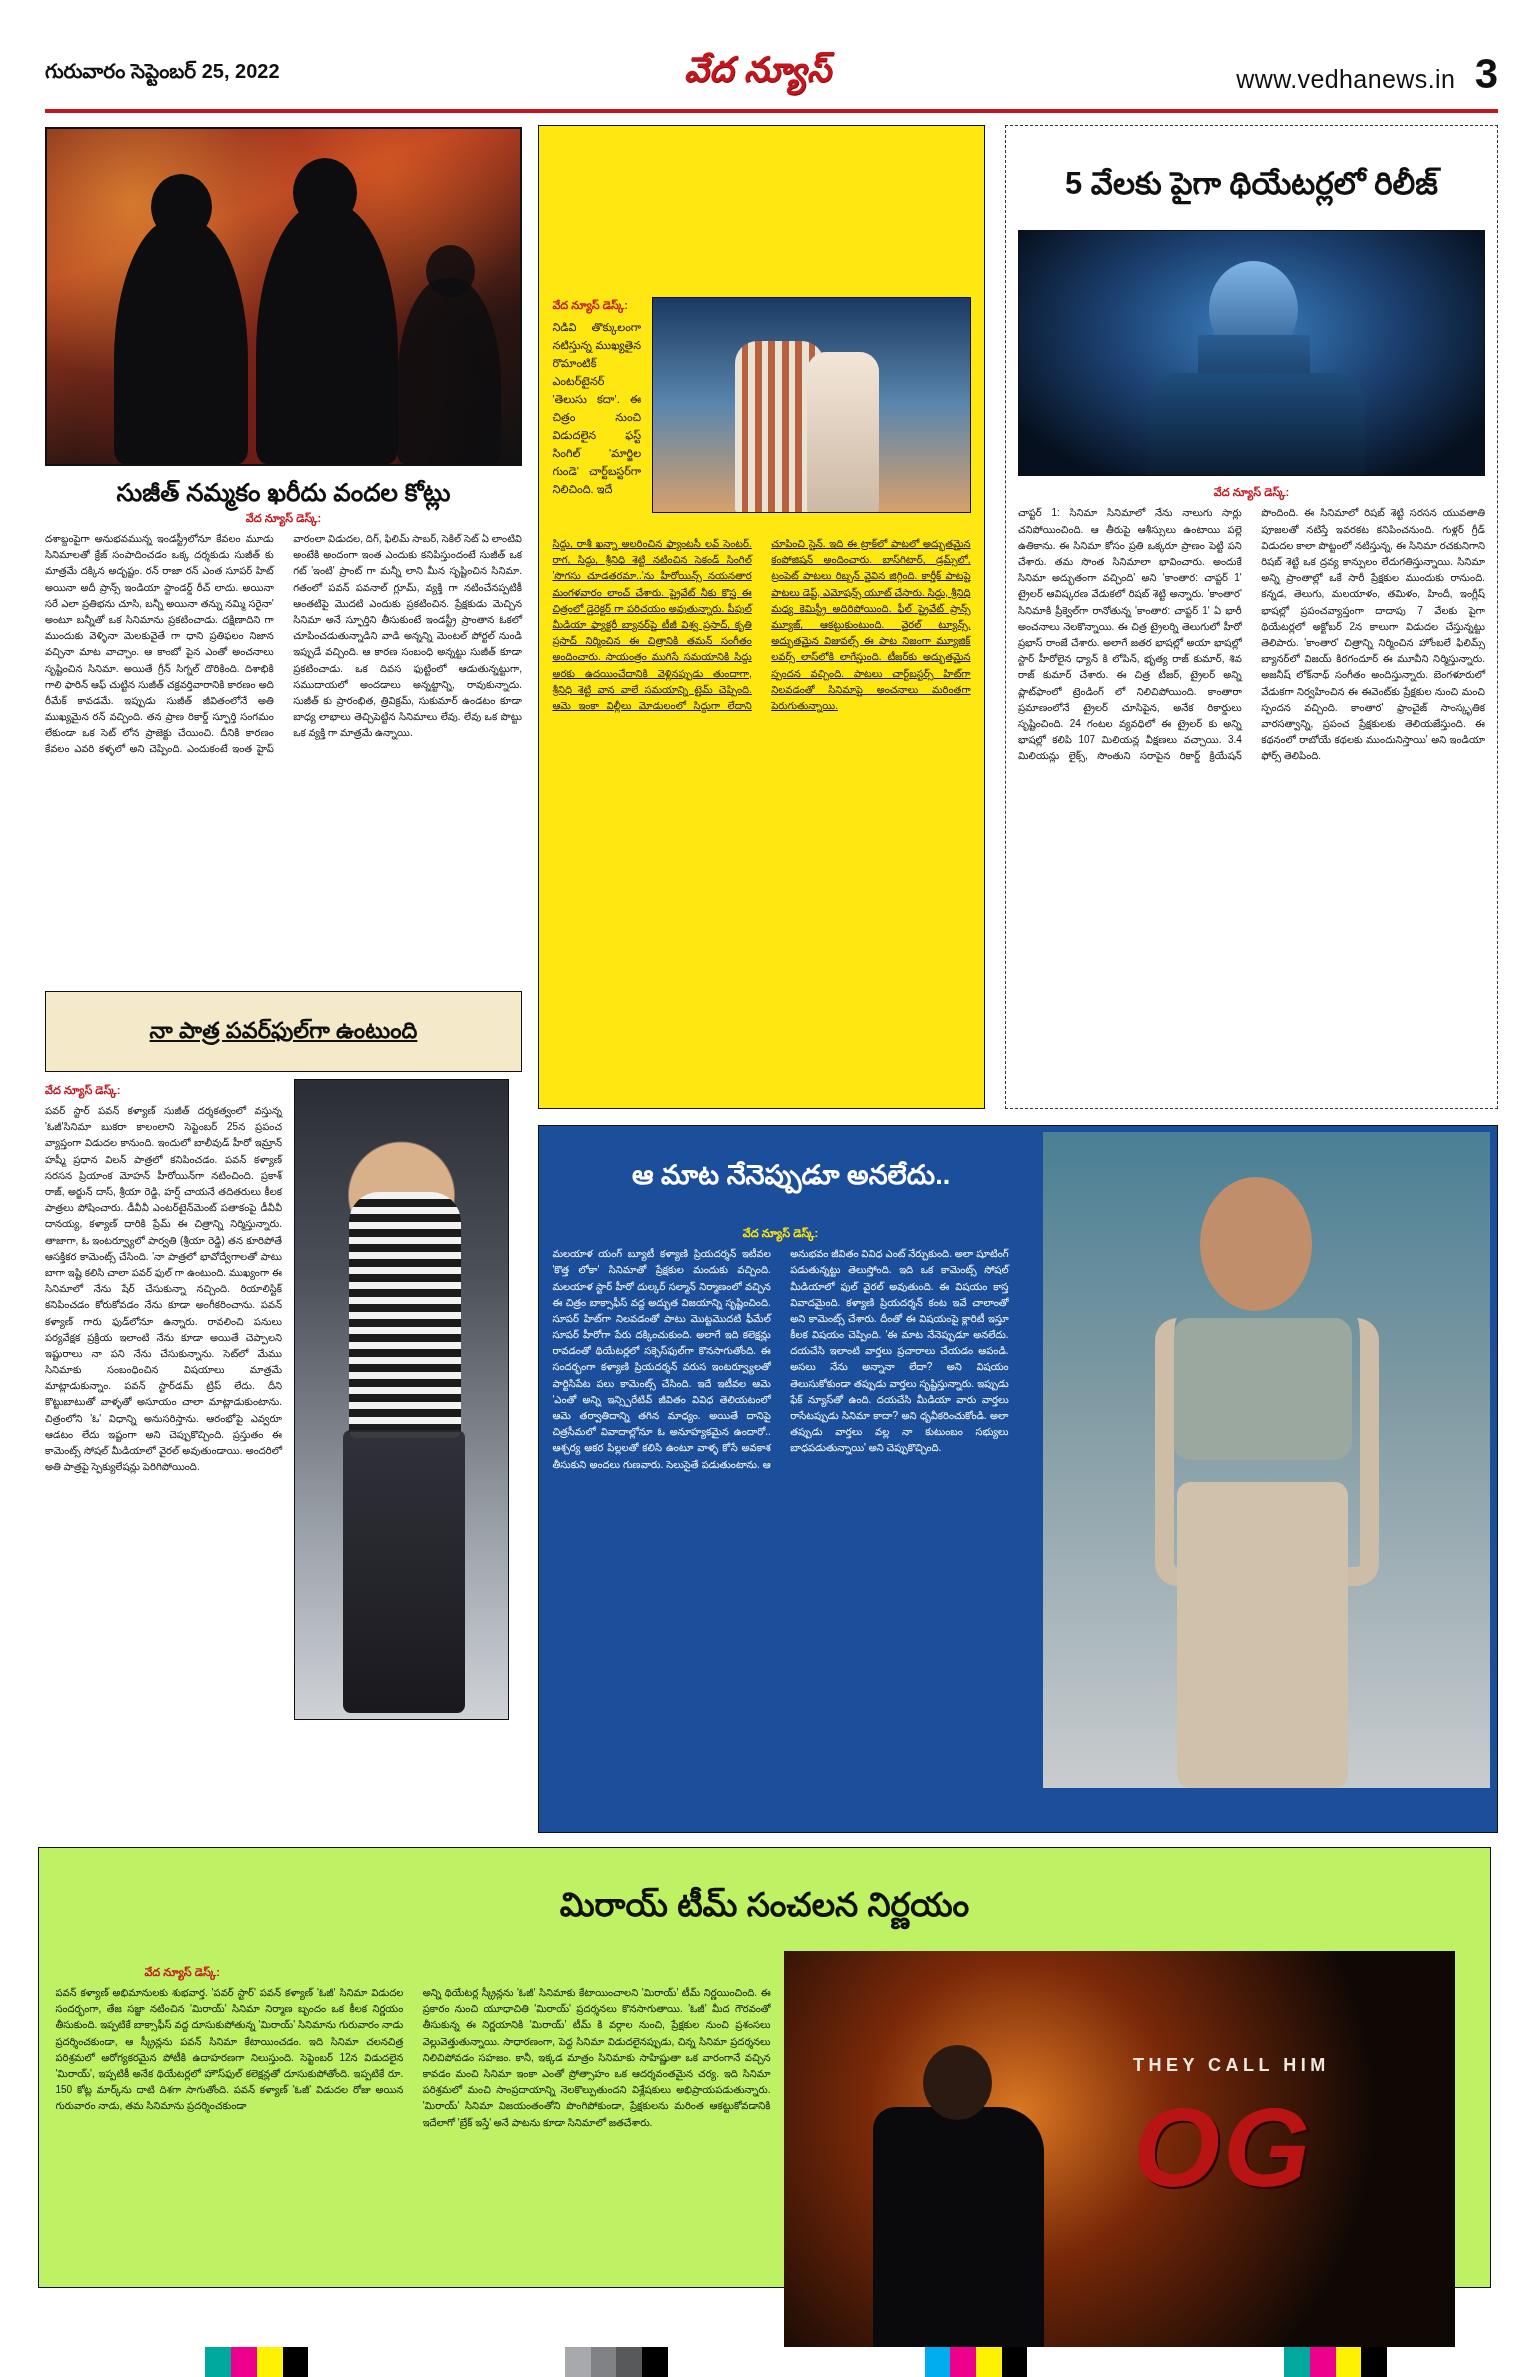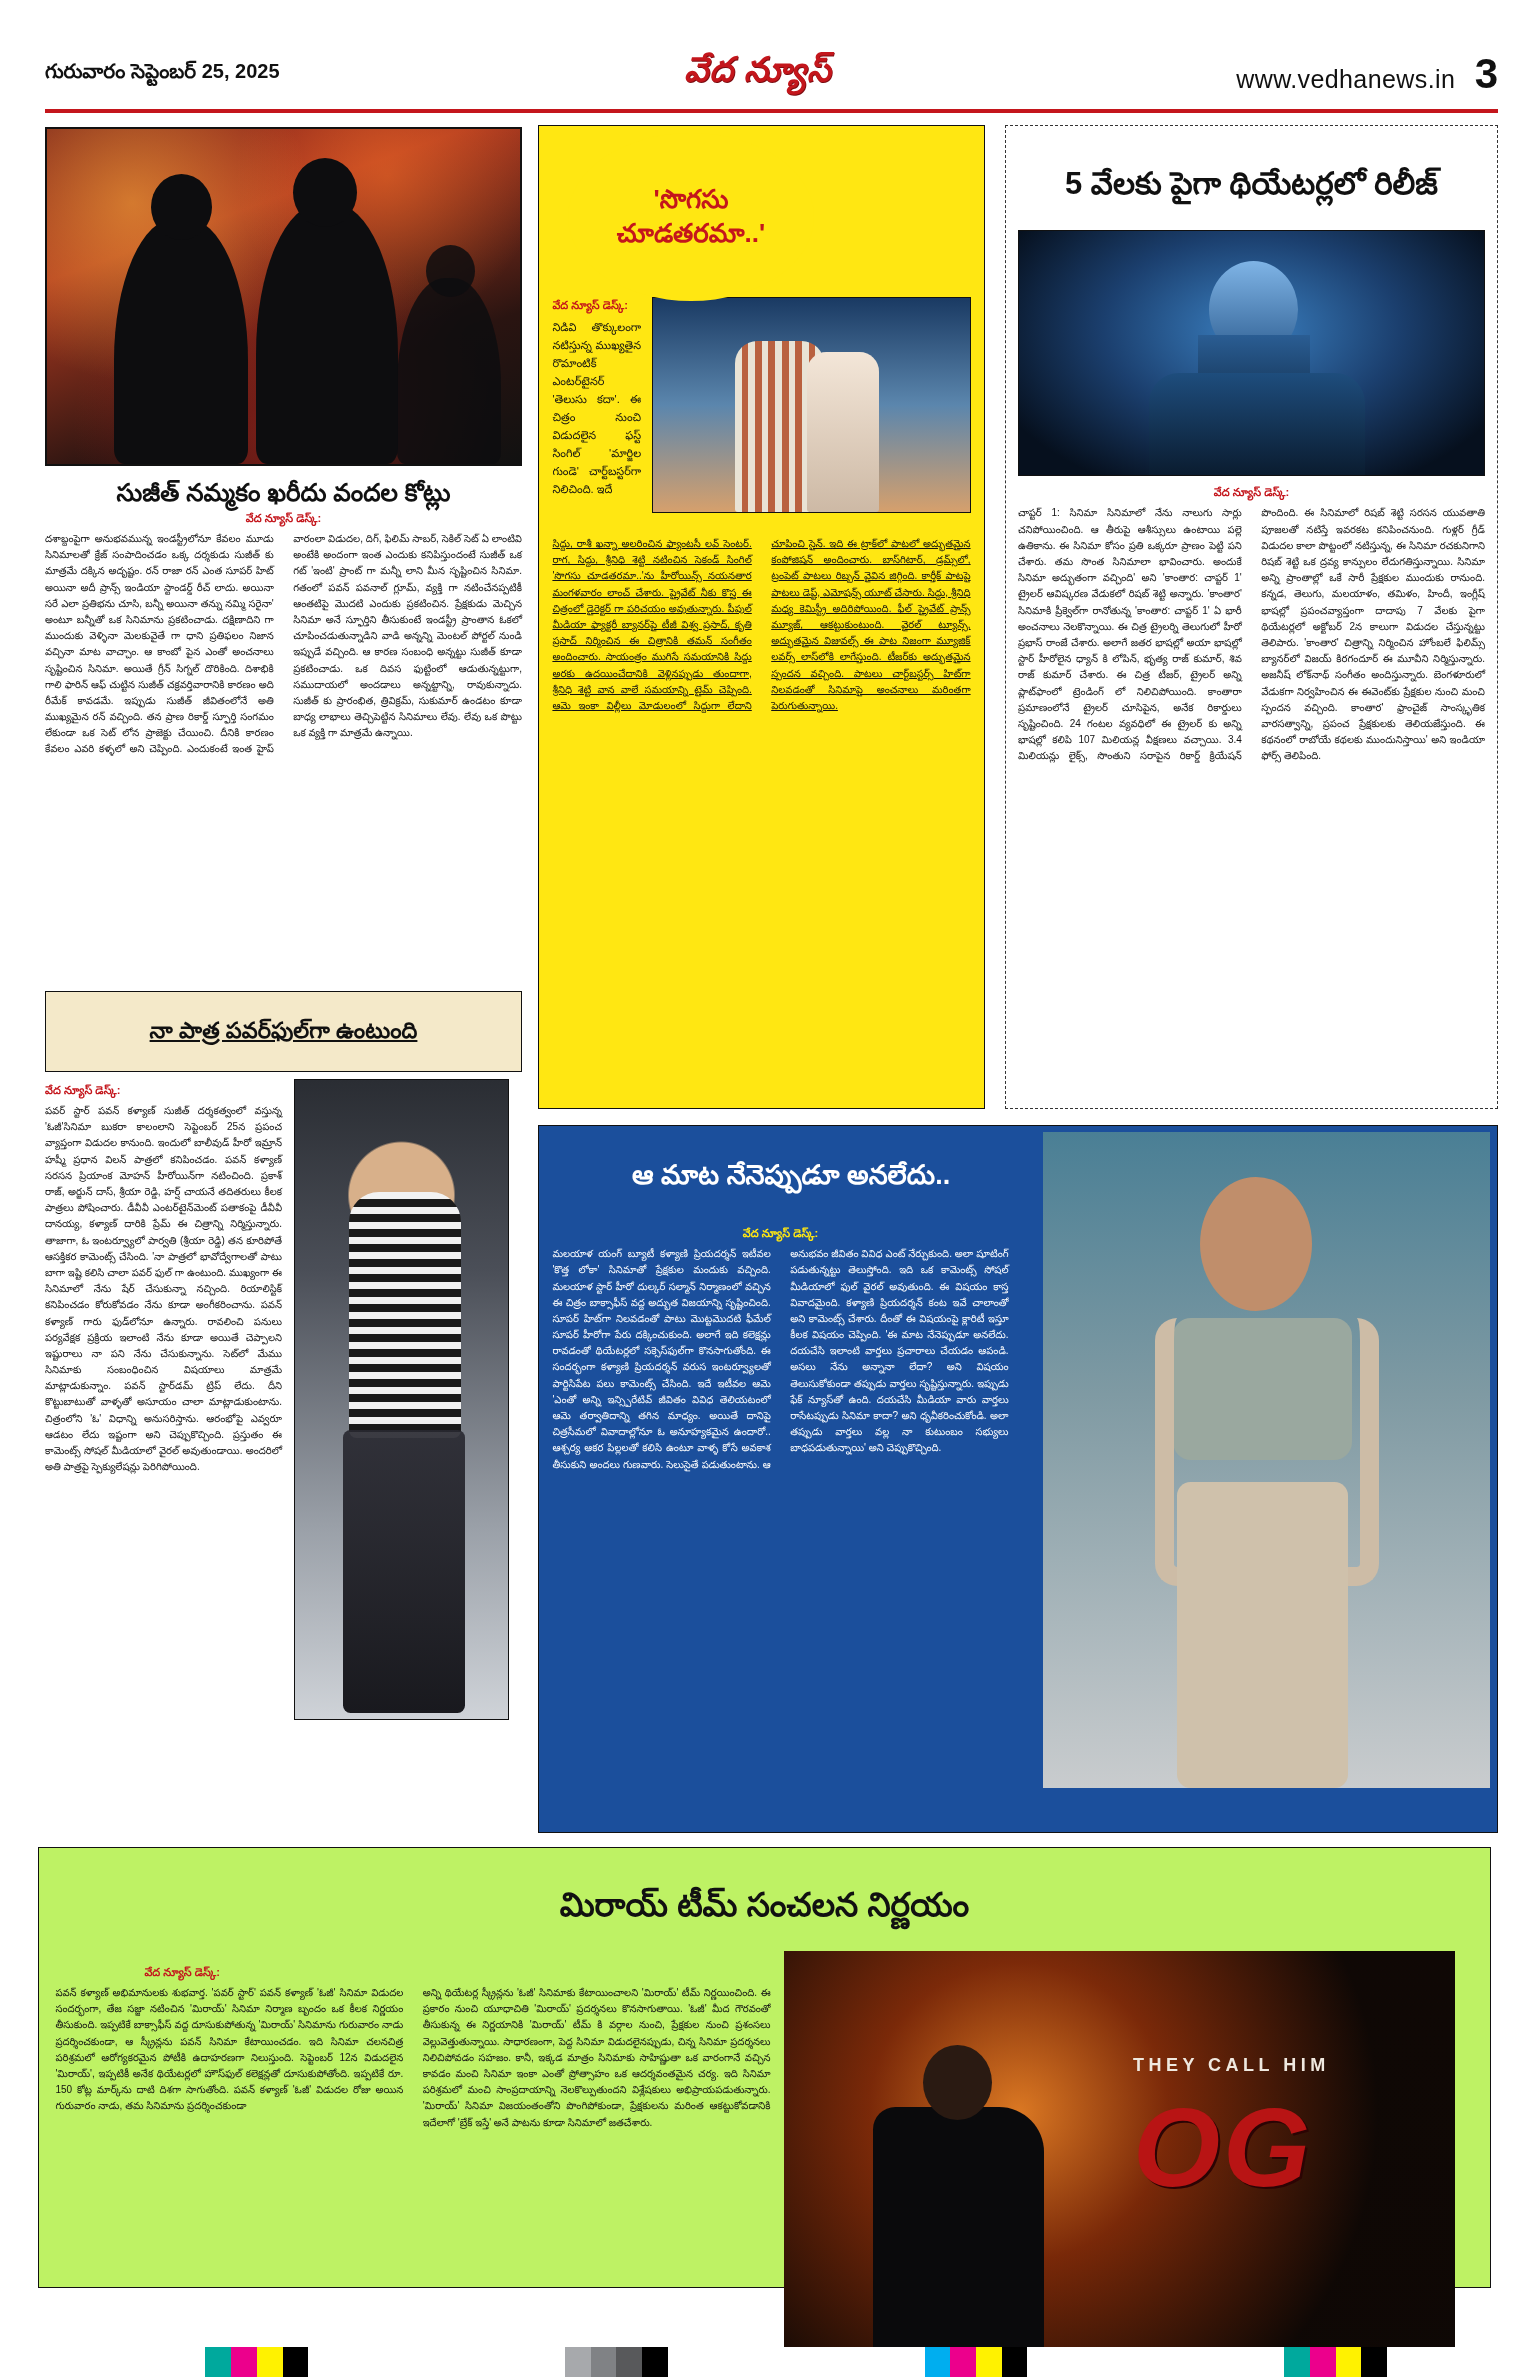--- a/index.html
+++ b/index.html
@@ -140,21 +140,21 @@
   
   .colorbar { position:absolute; left:0; bottom:0; width:1541px; height:30px; display:flex; }
   .cb-seg { height:100%; }
 </style>
 </head>
 <body>
 
 <div class="page">
 
   <div class="masthead">
-    <div class="mh-date">గురువారం సెప్టెంబర్ 25, 2025</div>
+    <div class="mh-date">గురువారం సెప్టెంబర్ 25, 2022</div>
     <div class="mh-logo">వేద న్యూస్</div>
     <div class="mh-right">
       <div class="mh-url">www.vedhanews.in</div>
       <div class="mh-pageno">3</div>
     </div>
   </div>
   <div class="mh-rule"></div>
 
   <div class="box" id="story-sujeeth">
     <div class="pic photo">
@@ -204,21 +204,20 @@
             linear-gradient(180deg,#1a3a63 0%,#5b86ad 50%,#d6a06c 100%);"></div>
           <div style="position:absolute;left:82px;bottom:0;width:89px;height:171px;background:
             repeating-linear-gradient(90deg,#e9e3d5 0 6.7px,#b9613f 6.7px 13.4px);border-radius:22.4px 22.4px 3px 3px;"></div>
           <div style="position:absolute;left:154px;bottom:0;width:72px;height:160px;background:
             linear-gradient(180deg,#f3e6d8,#cdb9a5);border-radius:19.4px 19.4px 3px 3px;"></div>
         </div>
       </div>
       <div class="rest body-text cols2">సిద్దు, రాశీ ఖన్నా అలరించిన ఫ్యాంటసీ లవ్ సెంటర్. రాగ, సిద్దు, శ్రీనిధి శెట్టి నటించిన సెకండ్ సింగిల్ 'సొగసు చూడతరమా..'ను హీరోయిన్స్ నయనతార మంగళవారం లాంచ్ చేశారు. ప్రైవేట్ నీకు కొస్త ఈ చిత్రంలో డైరెక్టర్ గా పరిచయం అవుతున్నారు. పీపుల్ మీడియా ఫ్యాక్టరీ బ్యానర్‌పై టీజీ విశ్వ ప్రసాద్, కృతి ప్రసాద్ నిర్మించిన ఈ చిత్రానికి తమన్ సంగీతం అందించారు. సాయంత్రం ముగిసే సమయానికి సిద్దు అరకు ఉదయించేదానికి వెళ్లినప్పుడు తుందాగా, శ్రీనిధి శెట్టి వాన వాలే సమయాన్ని టైమ్‌ చెప్పింది. ఆమె ఇంకా విల్లీలు మోడులంలో సిద్దుగా లేదాని చూపించి సైన్. ఇది ఈ ట్రాక్‌లో పాటలో అద్భుతమైన కంపోజిషన్ అందించారు. బాస్‌గిటార్, డ్రమ్స్‌లో, ట్రంపెట్ పాటలు రిబ్బన్ వైవిన జిగ్గింది. కార్తీక్ పాటపై పాటలు డెప్ట్, ఎమోషన్స్‌ యూట్ చేసారు. సిద్దు, శ్రీనిధి మధ్య కెమిస్ట్రీ అదిరిపోయింది. ఫీల్ ప్రైవేట్ ప్రాన్స్ మ్యూజ్, ఆకట్టుకుంటుంది. వైరల్ ట్యూన్స్, అద్భుతమైన విజువల్స్ ఈ పాట నిజంగా మ్యూజిక్ లవర్స్‌ లాస్‌లోకి లాగేస్తుంది. టీజర్‌కు అద్భుతమైన స్పందన వచ్చింది. పాటలు చార్ట్‌బస్టర్స్ హిట్‌గా నిలవడంతో సినిమాపై అంచనాలు మరింతగా పెరుగుతున్నాయి.</div>
     </div>
   </div>
-  <div class="bubble">'సొగసు చూడతరమా..'</div>
 
   <div class="box dashed" id="story-7000">
     <h2 class="headline">5 వేలకు పైగా థియేటర్లలో రిలీజ్</h2>
     <div class="pic photo">
       <div style="position:absolute;inset:0;background:
         radial-gradient(ellipse at 50% 40%, #3a7fc0 0%, #1b3f6e 45%, #06101e 85%);"></div>
       <div style="position:absolute;left:190px;top:30px;width:89px;height:97px;border-radius:50%;
         background:linear-gradient(180deg,#7fb4e6,#2f5f92);"></div>
       <div style="position:absolute;left:179px;top:104px;width:112px;height:89px;border-radius:0 0 45px 45px;
         background:linear-gradient(180deg,#2a5d93,#0e2742);"></div>

